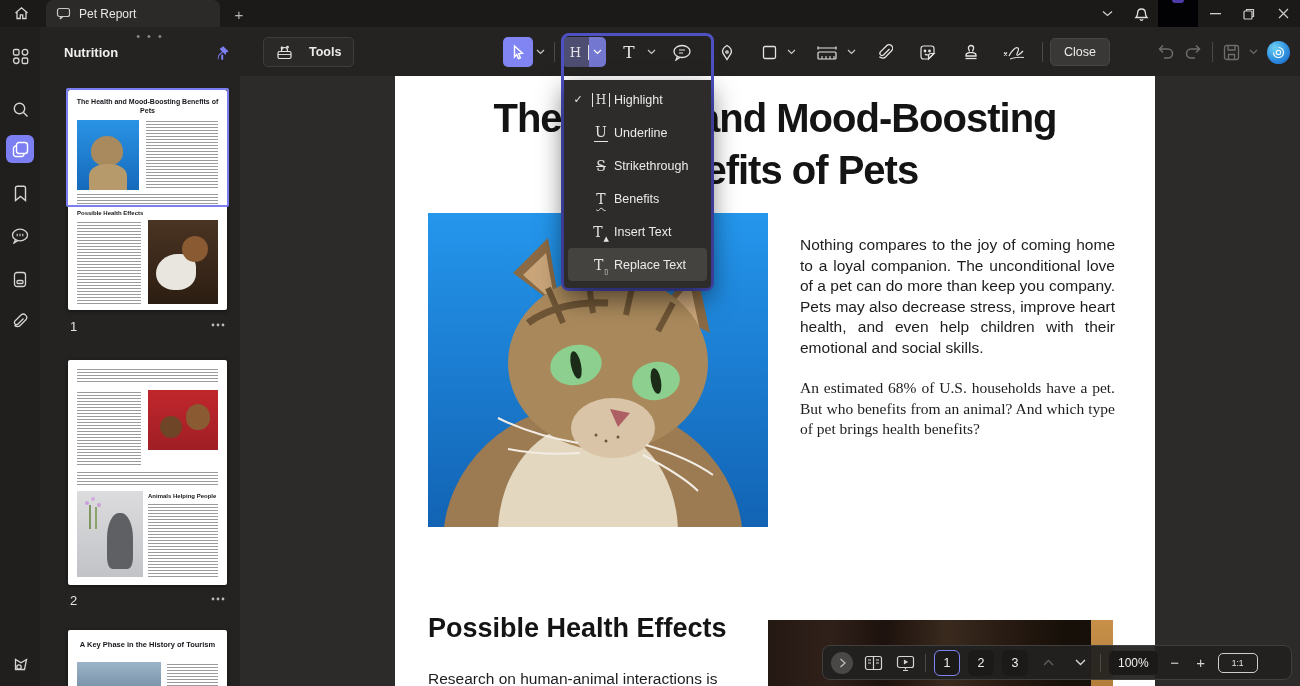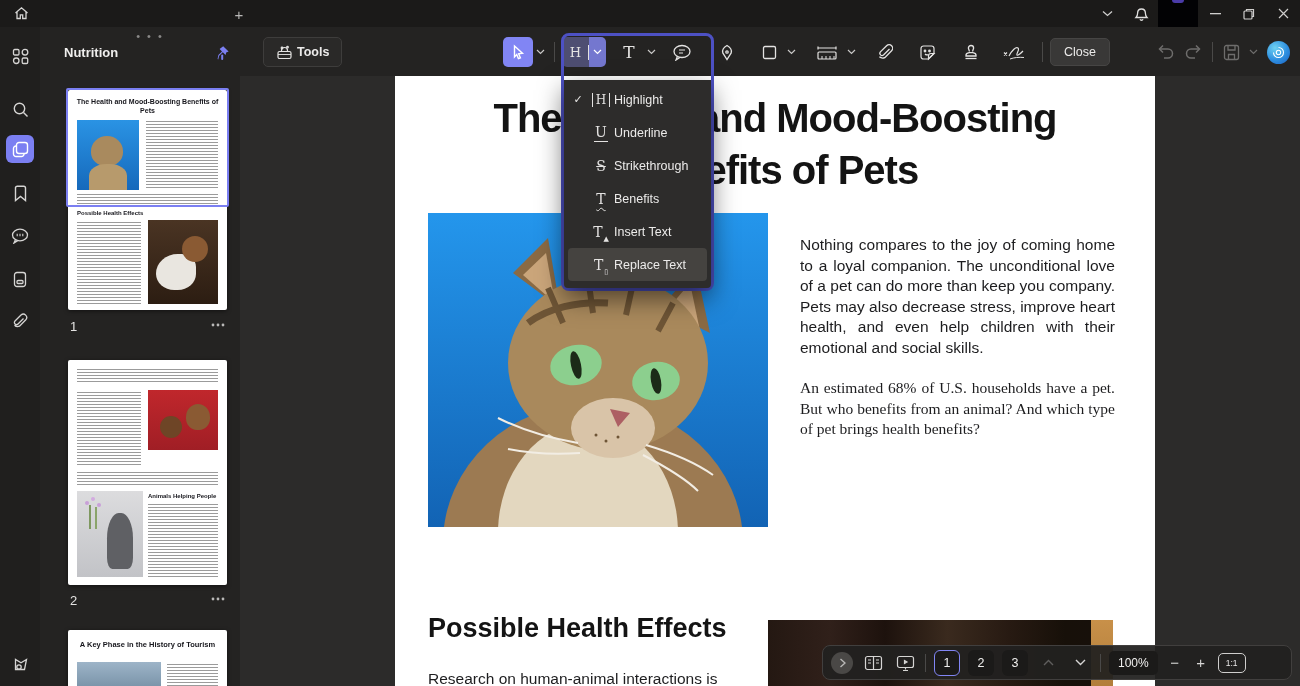--- a/index.html
+++ b/index.html
@@ -32,21 +32,21 @@
   .thumb { position:absolute; left:28px; width:159px; background:#fff; border-radius:2px; overflow:hidden; box-shadow:0 1px 4px rgba(0,0,0,.5); }
   .tl { background:repeating-linear-gradient(to bottom,#9b9b9b 0,#9b9b9b 1px,transparent 1px,transparent 3px); }
   .thumb-title { position:absolute; left:6px; right:6px; text-align:center; font-weight:700; color:#16161c; }
   .page-row { position:absolute; left:28px; width:159px; height:20px; }
   .page-num { position:absolute; left:2px; top:0; color:#e4e3e2; font-size:13px; }
   .row-dots { position:absolute; right:2px; top:4px; }
   .viewport-box { position:absolute; border:2px solid #7b7ff2; border-radius:2px; pointer-events:none; }
 
   
   .topbar { position:absolute; left:240px; top:27px; width:1060px; height:49px; background:#242322; }
-  .tools-btn { position:absolute; left:23px; top:10px; height:30px; padding:0 12px; display:flex; align-items:center; gap:4px; border:1px solid #3e3d3c; border-radius:5px; background:#2a2928; color:#eceBea; }
+  .tools-btn { position:absolute; left:23px; top:10px; height:30px; padding:0 12px; display:flex; align-items:center; gap:16px; border:1px solid #3e3d3c; border-radius:5px; background:#2a2928; color:#eceBea; }
   .tools-lbl { color:#ecebea; font-size:12.5px; font-weight:700; }
   .center-tools { position:absolute; left:263px; top:10px; height:30px; display:flex; align-items:center; }
   .tb { height:30px; display:flex; align-items:center; justify-content:center; border-radius:5px; }
   .tb-sel { width:30px; background:#8185f4; }
   .chev { width:14px; display:flex; align-items:center; justify-content:center; }
   .vsep { width:1px; height:20px; background:#4a4948; margin:0 7px; }
   .hl-btn { width:27px; background:#4e4e72; border-radius:5px 0 0 5px; }
   .hl-chev { width:17px; height:30px; background:#7477cf; border-radius:0 5px 5px 0; display:flex; align-items:center; justify-content:center; }
   .close-btn { height:28px; padding:0 13px; background:#393837; border:1px solid #464544; border-radius:5px; color:#ecebea; font-size:12.5px; display:flex; align-items:center; }
   .right-tools { position:absolute; right:10px; top:10px; height:30px; display:flex; align-items:center; gap:9px; }
@@ -83,32 +83,41 @@
 
   
   .bottom-bar { position:absolute; left:822px; top:645px; width:470px; height:35px; background:rgba(34,33,32,.94); border:1px solid #413f3e; border-radius:8px; display:flex; align-items:center; padding:0 8px; gap:8px; z-index:40; }
   .bb-circle { width:22px; height:22px; border-radius:50%; background:#4a4846; display:flex; align-items:center; justify-content:center; color:#b9b8b7; }
   .bb-ic { width:24px; height:24px; display:flex; align-items:center; justify-content:center; }
   .bb-sep { width:1px; height:18px; background:#4a4948; }
   .pg { width:26px; height:26px; border-radius:6px; background:#1b1a19; color:#f0efee; font-size:12.5px; display:flex; align-items:center; justify-content:center; }
   .pg.cur { border:1.5px solid #8185f4; }
   .zoom-pill { height:24px; padding:0 9px; border-radius:5px; background:#1b1a19; color:#f0efee; font-size:12px; display:flex; align-items:center; }
   .bb-math { color:#d6d5d4; font-size:15px; width:18px; text-align:center; }
-  .ratio { width:28px; height:20px; border:1.3px solid #cfcecd; border-radius:5px; color:#e8e7e6; font-size:8.5px; display:flex; align-items:center; justify-content:center; }
+  .ratio { width:40px; height:20px; border:1.3px solid #cfcecd; border-radius:5px; color:#e8e7e6; font-size:8.5px; display:flex; align-items:center; justify-content:center; }
 </style>
 </head>
 <body>
 
 <div class="titlebar">
   <div class="home-btn">
     <span>
         <svg width="17" height="17" viewBox="0 0 17 17" fill="none" stroke="#d6d5d4" stroke-width="1.3">
           <path d="M2.5 8 8.5 2.8 14.5 8M4 7v6.5h3.3v-3.6h2.4v3.6H13V7"></path>
         </svg>
       </span>
+  </div>
+  <div class="tab">
+    <span>
+        <svg width="15" height="13" viewBox="0 0 15 13" fill="none" stroke="#c9c8c7" stroke-width="1.2">
+          <rect x="1.5" y="1.5" width="12" height="8" rx="2"></rect>
+          <path d="M5 9.5 4 12l3-2.5"></path>
+        </svg>
+      </span>
+    <span class="tab-title">Pet Report</span>
   </div>
   <div class="newtab">
       <span>+</span>
     </div>
   <div class="win-ctrls">
     <div class="wc">
         <svg width="11" height="7" viewBox="0 0 11 7" fill="none" stroke="#cfcecd" stroke-width="1.3">
           <path d="M1 1.5 5.5 5.5 10 1.5"></path>
         </svg>
       </div>

